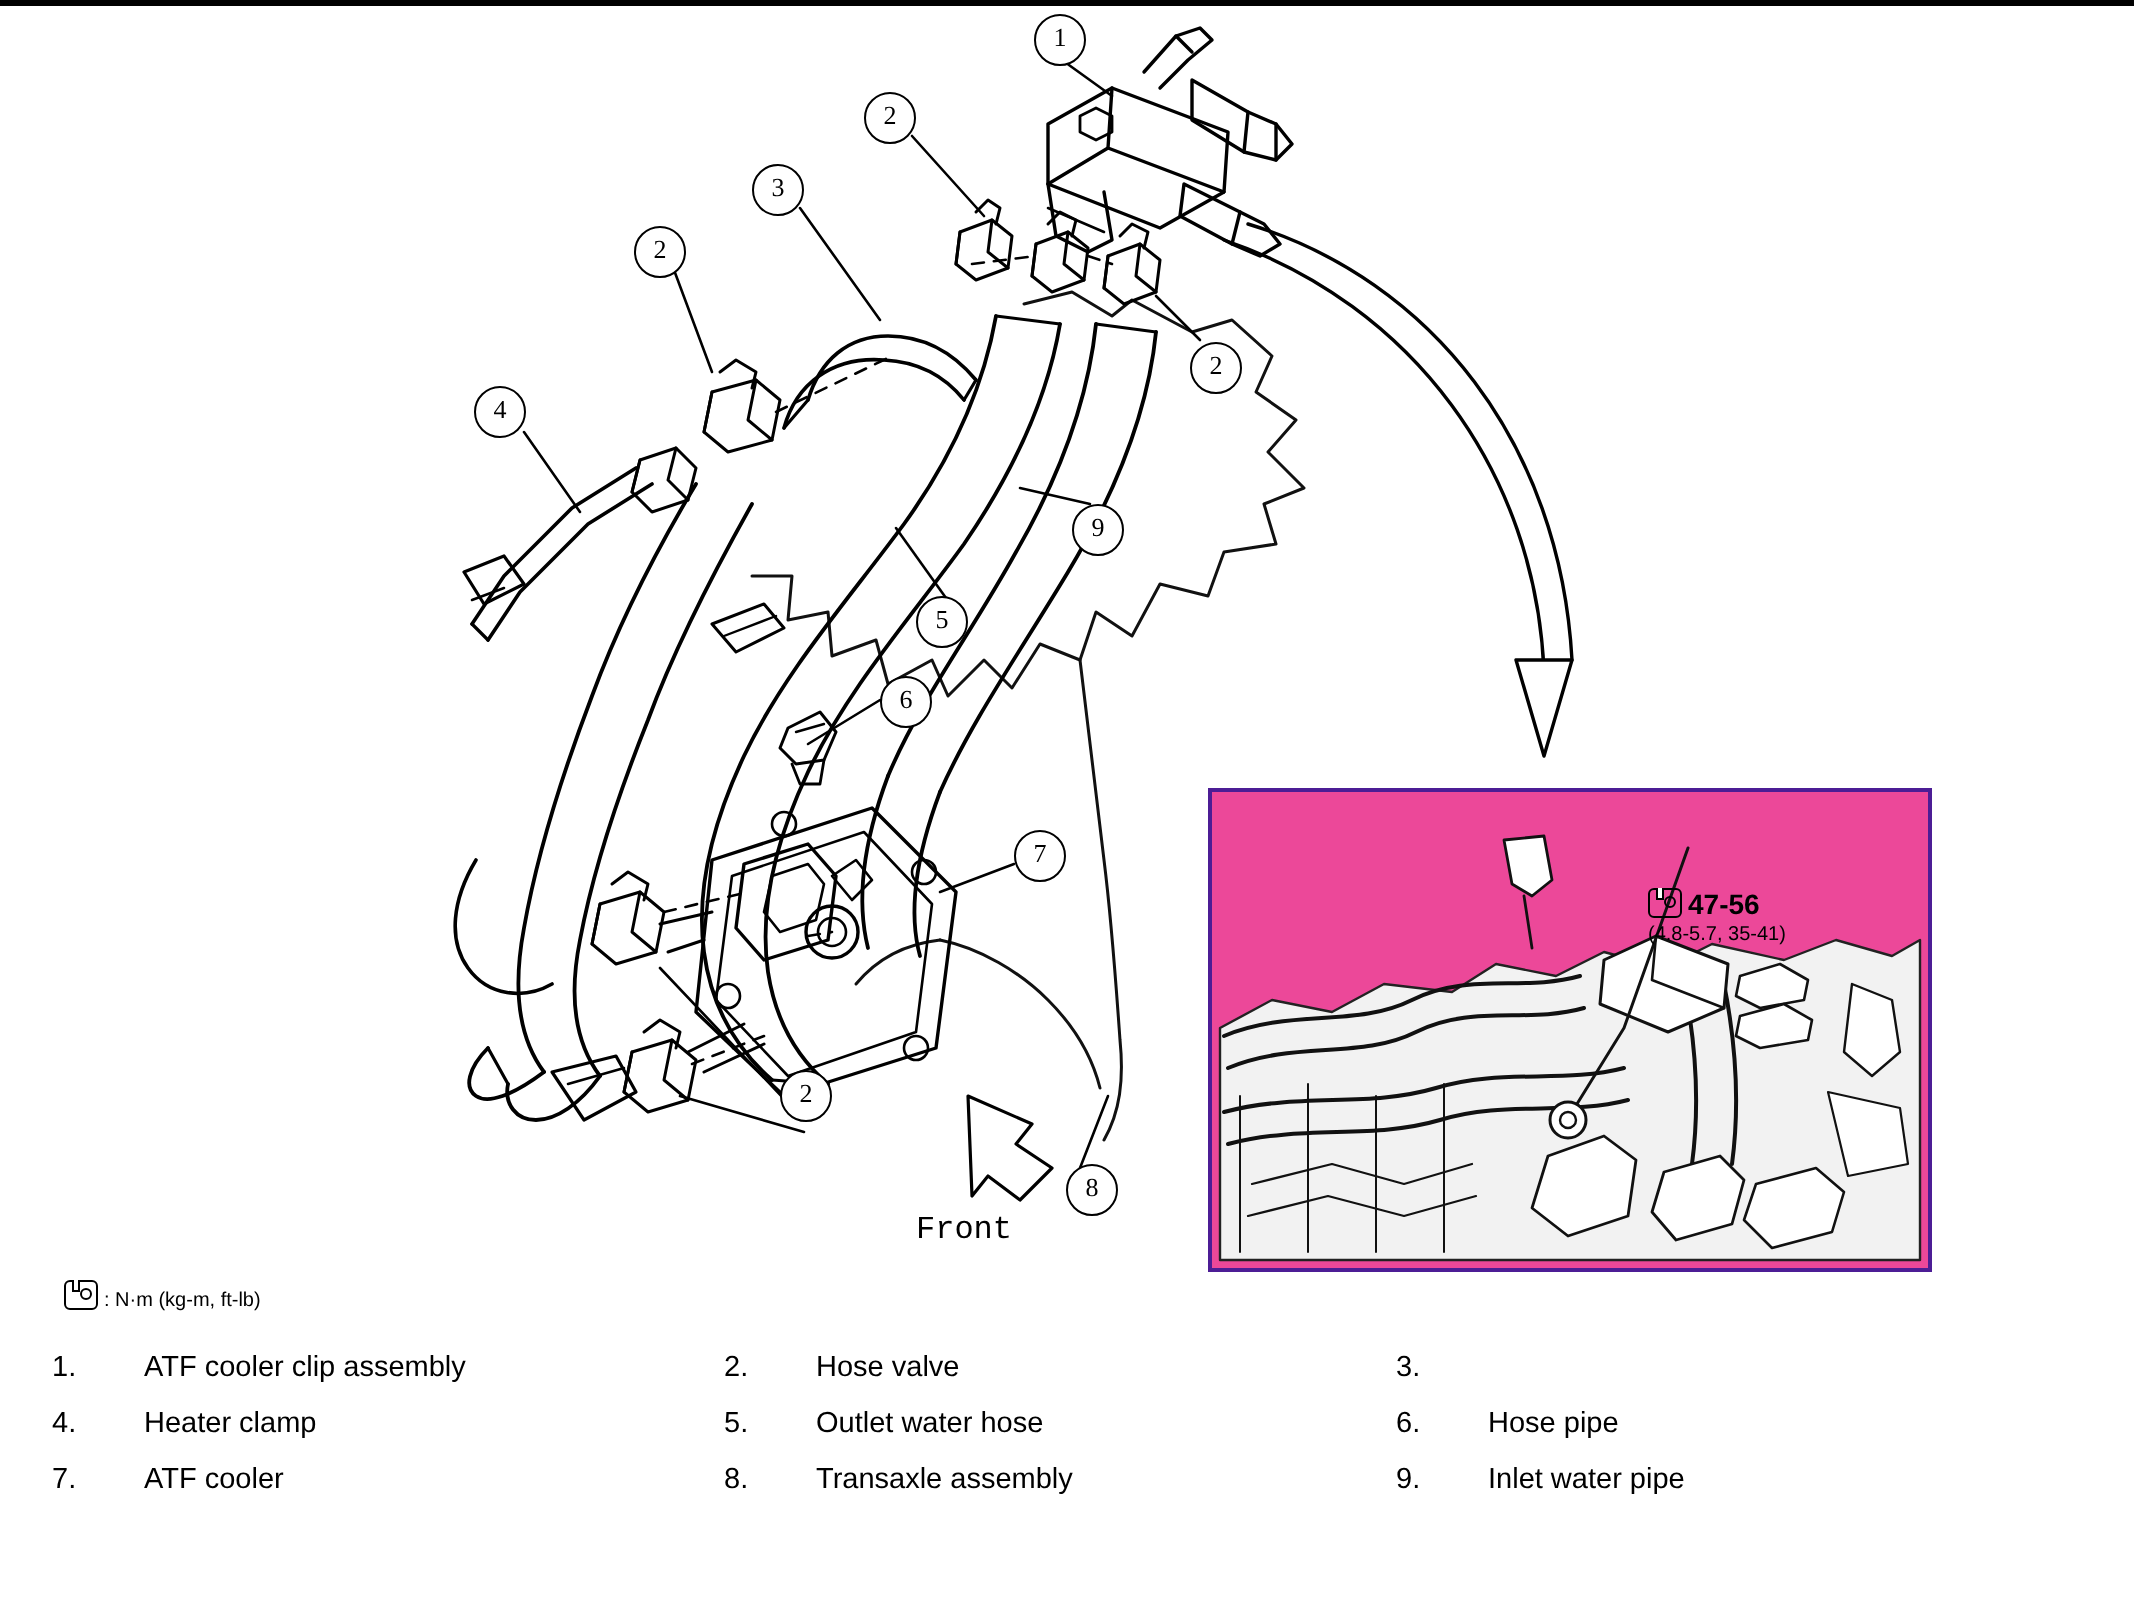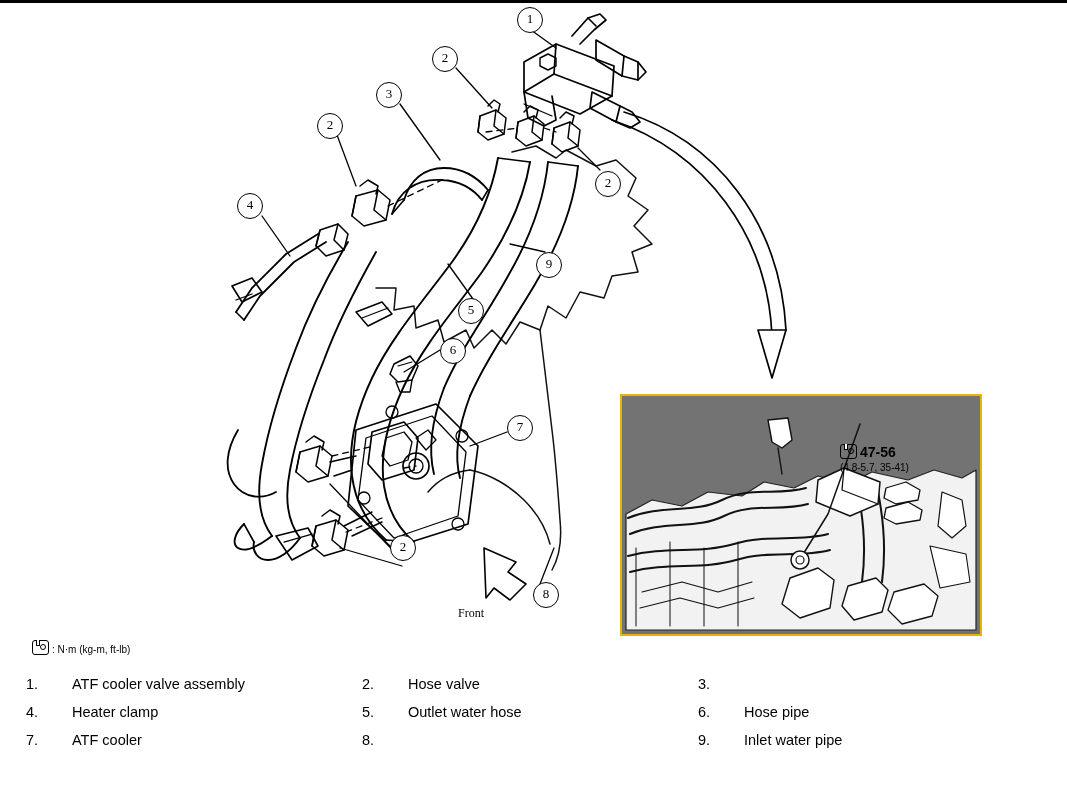--- a/index.html
+++ b/index.html
@@ -96,33 +96,33 @@
     top: 3px;
     width: 6px;
     height: 6px;
     border: 1.6px solid #000;
     border-radius: 50%;
     box-sizing: border-box;
   }
   
   #inset-panel {
     position: absolute;
-    left: 620px;
+    left: 604px;
     top: 394px;
     width: 358px;
     height: 238px;
-    border: 2px solid #eab308;
-    background: #737373;
+    border: 2px solid #4c1d95;
+    background: #ec4899;
     overflow: hidden;
   }
   
   .front-label {
     position: absolute;
-    font-size: 12px;
-    font-family: Liberation Serif, serif;
+    font-size: 16px;
+    font-family: Liberation Mono, monospace;
   }
   
   #units-legend {
     position: absolute;
     left: 32px;
     top: 640px;
     font-size: 10px;
     white-space: nowrap;
   }
   
@@ -413,21 +413,21 @@
   </div>
 
   <div id="units-legend">
     <span class="wrench-glyph"></span><span>: N·m (kg-m, ft-lb)</span>
   </div>
 
   <div id="parts-list">
     <div class="parts-row">
       <div class="part-cell">
         <span class="part-num">1.</span>
-        <span class="part-label">ATF cooler valve assembly</span>
+        <span class="part-label">ATF cooler clip assembly</span>
       </div>
       <div class="part-cell">
         <span class="part-num">2.</span>
         <span class="part-label">Hose valve</span>
       </div>
       <div class="part-cell">
         <span class="part-num">3.</span>
       </div>
     </div>
     <div class="parts-row">
@@ -444,20 +444,21 @@
         <span class="part-label">Hose pipe</span>
       </div>
     </div>
     <div class="parts-row">
       <div class="part-cell">
         <span class="part-num">7.</span>
         <span class="part-label">ATF cooler</span>
       </div>
       <div class="part-cell">
         <span class="part-num">8.</span>
+        <span class="part-label">Transaxle assembly</span>
       </div>
       <div class="part-cell">
         <span class="part-num">9.</span>
         <span class="part-label">Inlet water pipe</span>
       </div>
     </div>
   </div>
 
 </div>
 

